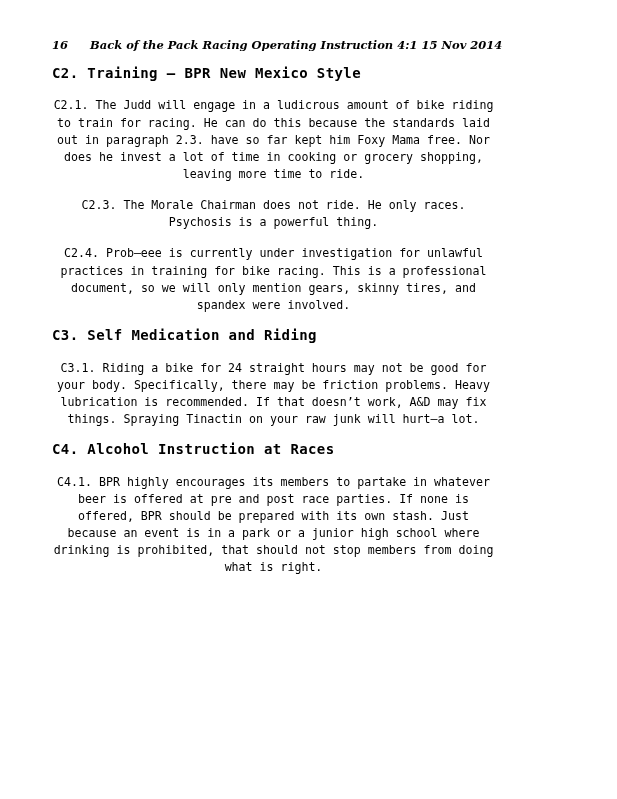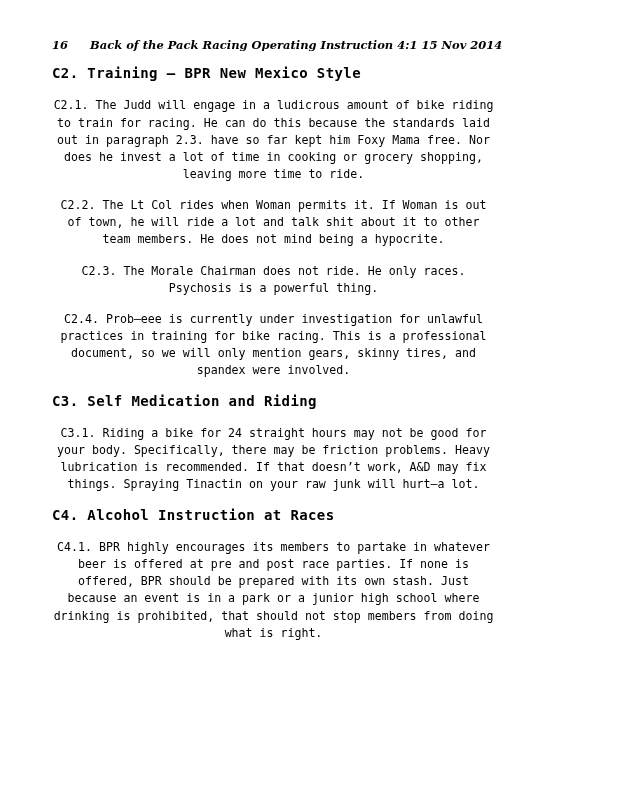--- a/index.html
+++ b/index.html
@@ -58,21 +58,20 @@
 <body>
 
 <div class="page">
 
   <div class="header-line">
     <span class="pageno">16</span><span>Back of the Pack Racing Operating Instruction 4:1  15 Nov 2014</span>
   </div>
 
   <h2 class="section-heading">C2. Training – BPR New Mexico Style</h2>
   <p class="para">C2.1. The Judd will engage in a ludicrous amount of bike riding to train for racing. He can do this because the standards laid out in paragraph 2.3. have so far kept him Foxy Mama free. Nor does he invest a lot of time in cooking or grocery shopping, leaving more time to ride.</p>
-  <p class="para">C2.2. The Lt Col rides when Woman permits it. If Woman is out of town, he will ride a lot and talk shit about it to other team members. He does not mind being a hypocrite.</p>
   <p class="para">C2.3. The Morale Chairman does not ride. He only races. Psychosis is a powerful thing.</p>
   <p class="para">C2.4. Prob–eee is currently under investigation for unlawful practices in training for bike racing. This is a professional document, so we will only mention gears, skinny tires, and spandex were involved.</p>
 
   <h2 class="section-heading tight">C3. Self Medication and Riding</h2>
   <p class="para">C3.1. Riding a bike for 24 straight hours may not be good for your body. Specifically, there may be friction problems. Heavy lubrication is recommended. If that doesn’t work, A&amp;D may fix things. Spraying Tinactin on your raw junk will hurt–a lot.</p>
 
   <h2 class="section-heading tight">C4. Alcohol Instruction at Races</h2>
   <p class="para">C4.1. BPR highly encourages its members to partake in whatever beer is offered at pre and post race parties. If none is offered, BPR should be prepared with its own stash. Just because an event is in a park or a junior high school where drinking is prohibited, that should not stop members from doing what is right.</p>
 
 </div>

